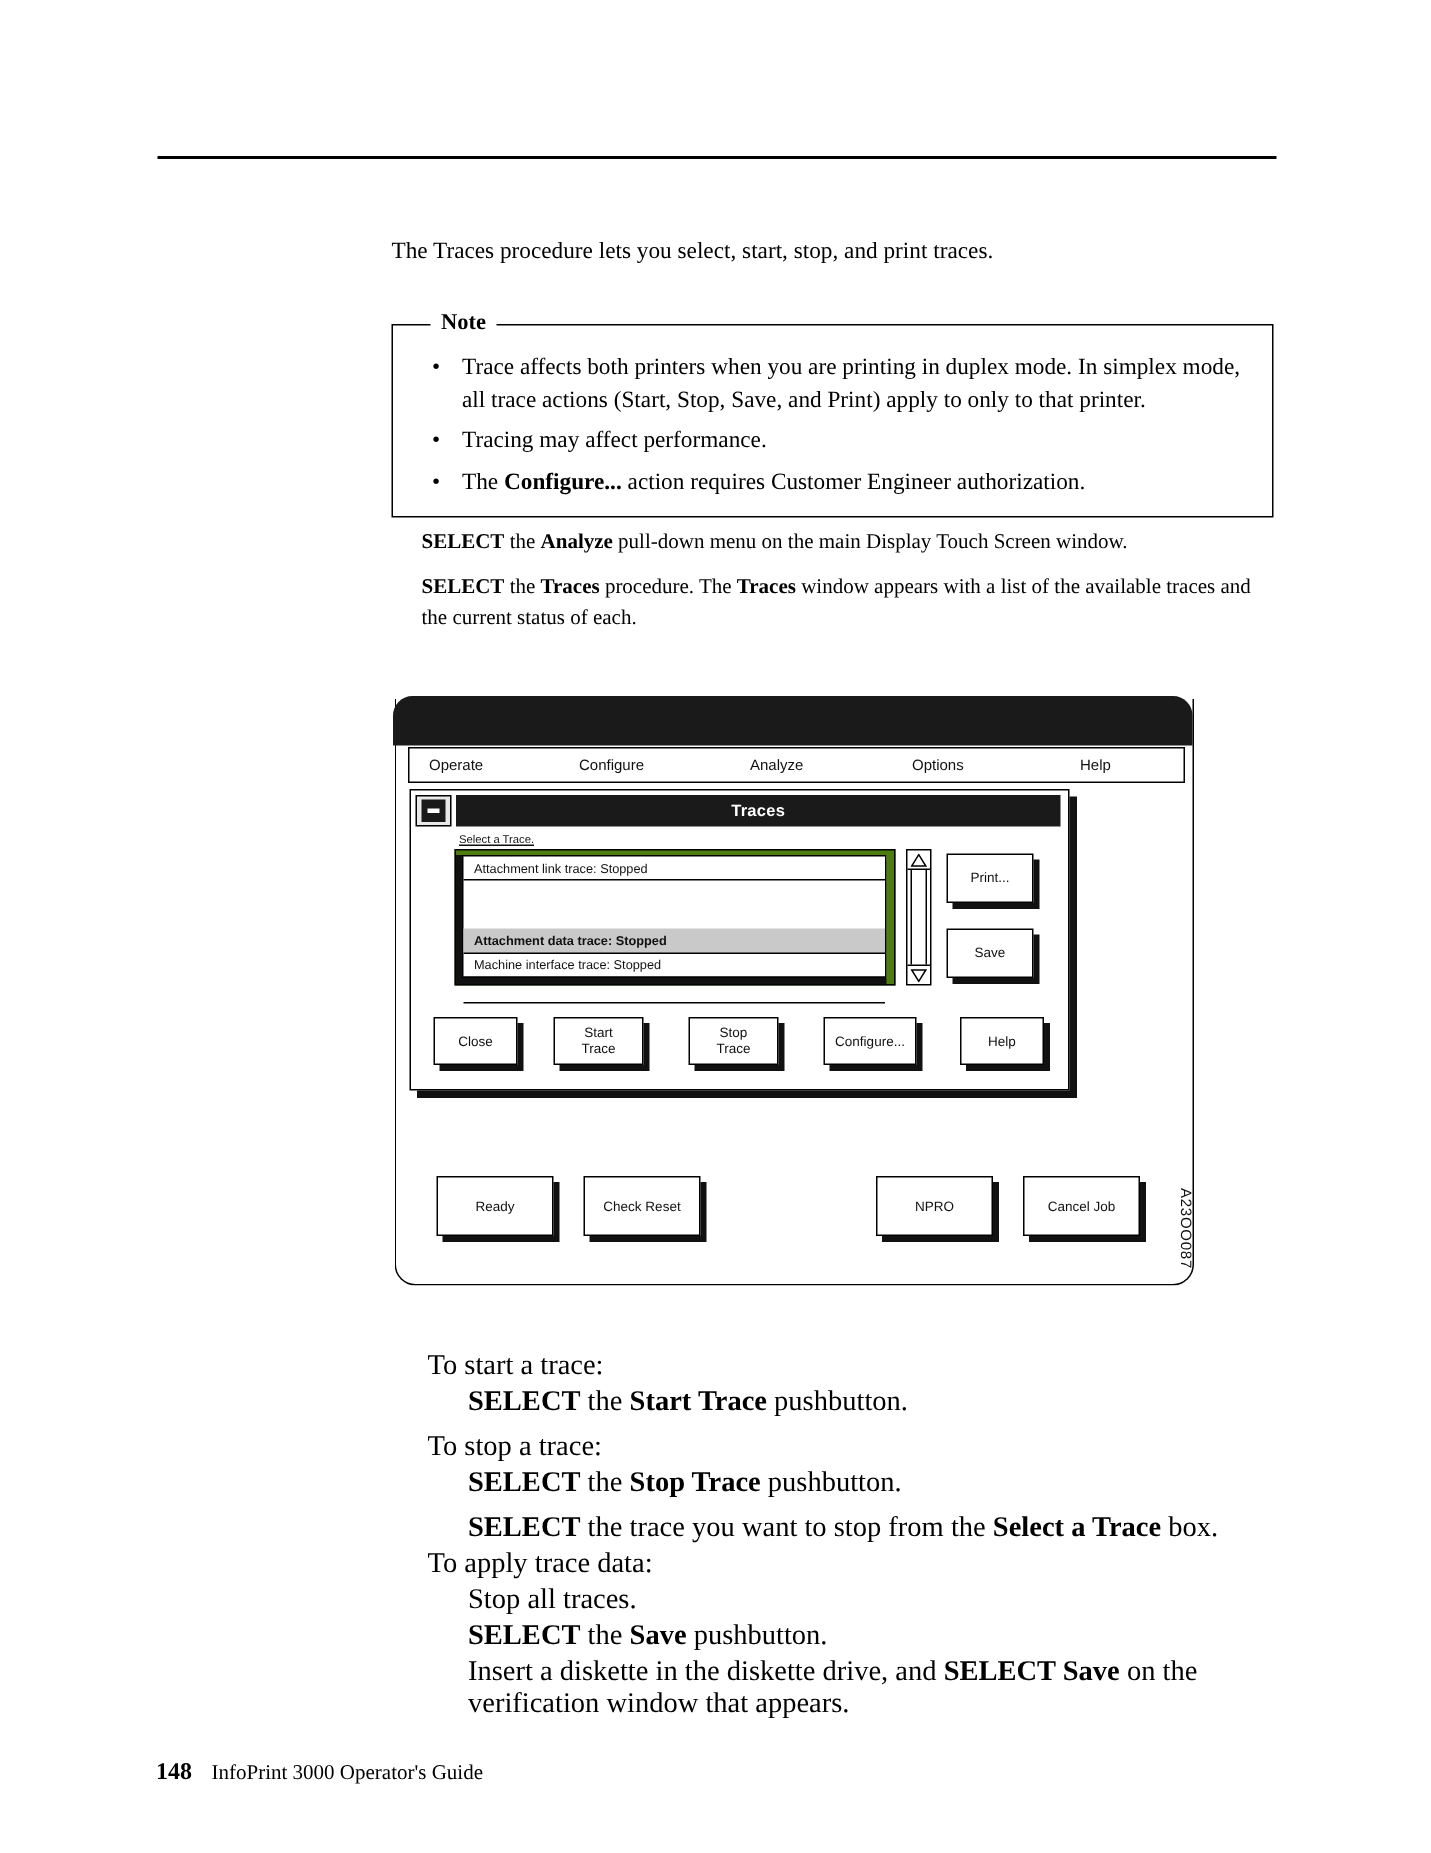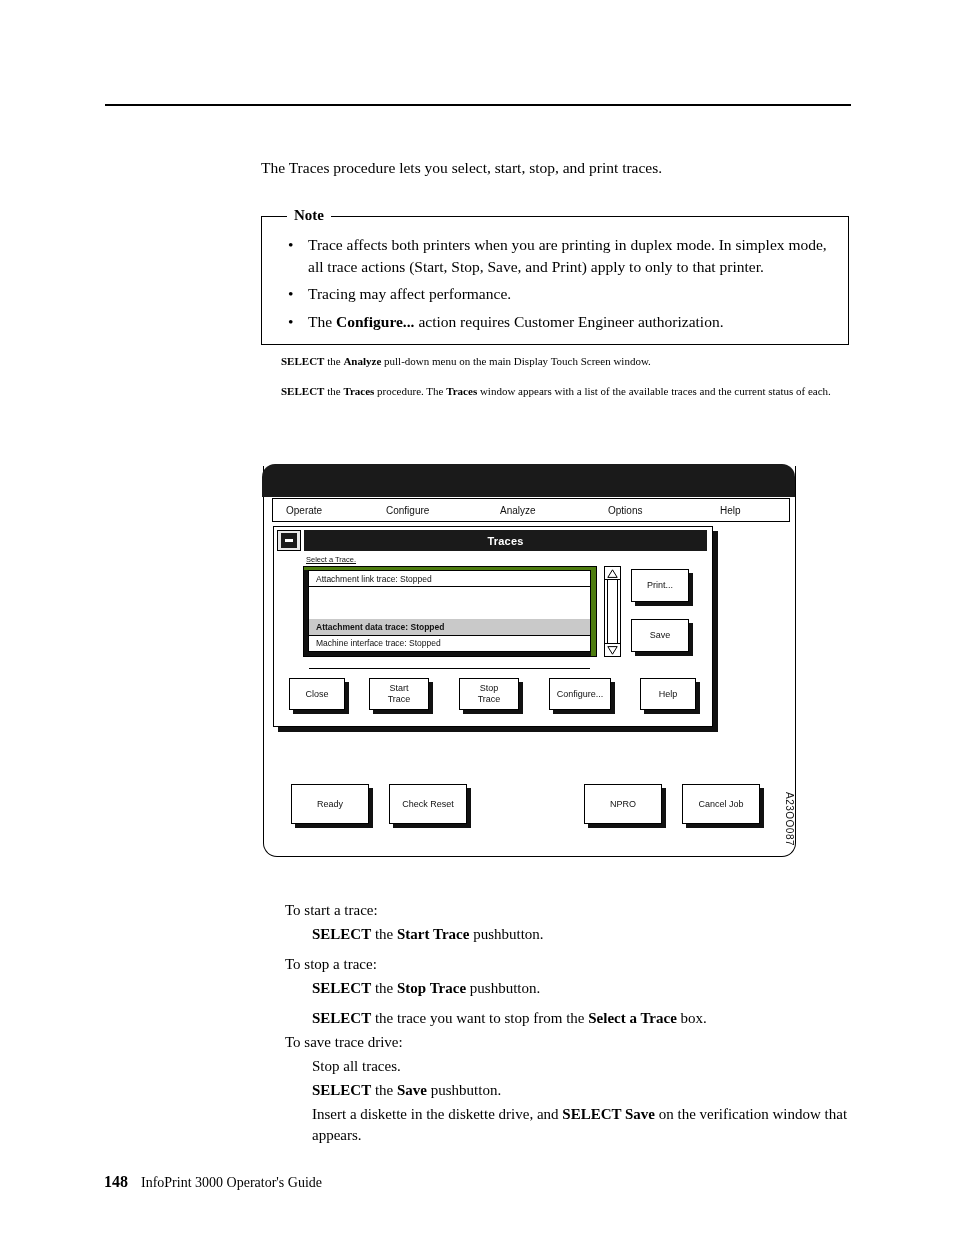--- a/index.html
+++ b/index.html
@@ -73,21 +73,21 @@
     position: absolute;
     left: 6px;
     top: 0;
   }
 
   .steps {
     position: absolute;
     left: 281px;
     top: 351px;
     width: 570px;
-    font-size: 11px;
+    font-size: 14px;
     line-height: 21px;
   }
   .steps p { margin: 0 0 9px 0; }
 
   
   .figure {
     position: absolute;
     left: 263px;
     top: 466px;
     width: 533px;
@@ -317,21 +317,21 @@
     transform-origin: left top;
     white-space: nowrap;
   }
 
   
   .proc {
     position: absolute;
     left: 285px;
     top: 900px;
     width: 575px;
-    font-size: 15px;
+    font-size: 19px;
     line-height: 21px;
     font-family: Liberation Serif, serif;
   }
   .proc .head { margin: 0 0 3px 0; }
   .proc .sub  { margin: 0 0 3px 0; padding-left: 27px; }
   .proc .sub.last { margin-bottom: 9px; }
 
   
   .footer {
     position: absolute;
@@ -441,21 +441,21 @@
 
 <div class="proc">
 
   <p class="head">To start a trace:</p>
   <p class="sub last"><b>SELECT</b><span> the </span><b>Start Trace</b><span> pushbutton.</span></p>
 
   <p class="head">To stop a trace:</p>
   <p class="sub last"><b>SELECT</b><span> the </span><b>Stop Trace</b><span> pushbutton.</span></p>
   <p class="sub"><b>SELECT</b><span> the trace you want to stop from the </span><b>Select a Trace</b><span> box.</span></p>
 
-  <p class="head">To save trace drive:</p>
+  <p class="head">To apply trace data:</p>
   <p class="sub"><b></b><span>Stop all traces.</span><b></b><span></span></p>
   <p class="sub"><b>SELECT</b><span> the </span><b>Save</b><span> pushbutton.</span></p>
   <p class="sub"><b></b><span>Insert a diskette in the diskette drive, and </span><b>SELECT Save</b><span> on the verification window that appears.</span></p>
 </div>
 
 <div class="footer">
   <span class="pagenum">148</span><span>InfoPrint 3000 Operator's Guide</span>
 </div>
 
 </body></html>

